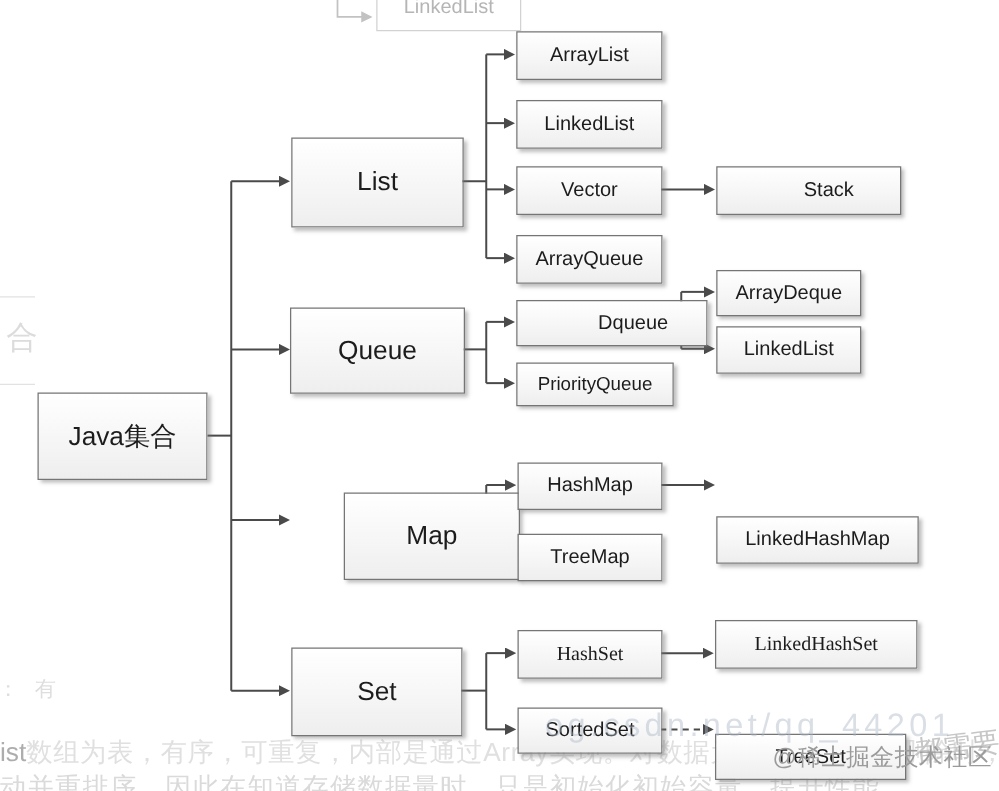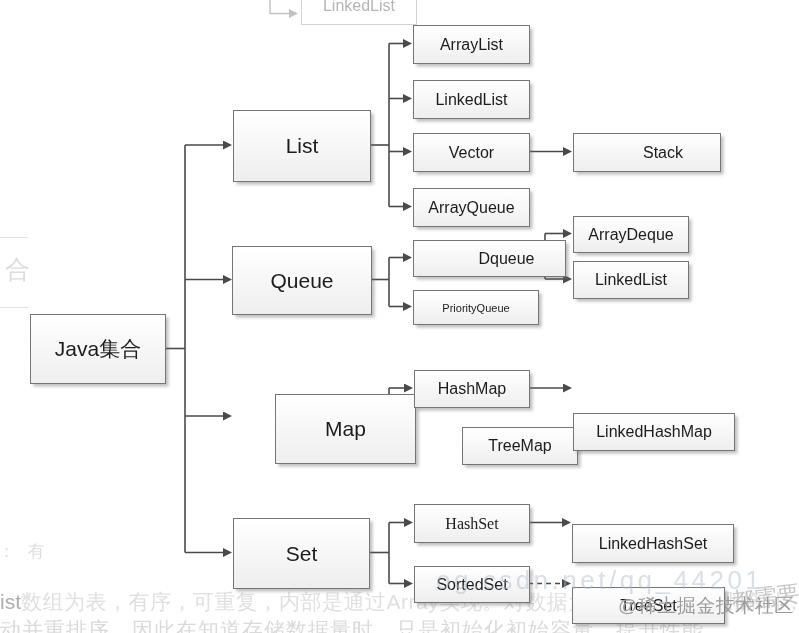--- a/index.html
+++ b/index.html
@@ -21,30 +21,30 @@
   .n-java{left:30px;top:314px;width:134px;height:68px;}
   .n-list{left:233px;top:110px;width:136px;height:70px;}
   .n-queue{left:232px;top:246px;width:138px;height:67px;}
   .n-map{left:233px;top:394px;width:139px;height:68px;margin-left:42px;}
   .n-set{left:233px;top:518px;width:135px;height:69px;}
   .n-arraylist{left:413px;top:25px;width:115px;height:37px;}
   .n-linkedlist1{left:413px;top:80px;width:115px;height:37px;}
   .n-vector{left:413px;top:133px;width:115px;height:37px;}
   .n-arrayqueue{left:413px;top:188px;width:115px;height:37px;}
   .n-dqueue{left:413px;top:240px;width:117px;height:35px;padding-left:34px;}
-  .n-priorityqueue{left:413px;top:290px;width:124px;height:33px;font-size:11px;}
+  .n-priorityqueue{left:413px;top:290px;width:124px;height:33px;font-size:15px;}
   .n-hashmap{left:414px;top:370px;width:114px;height:36px;}
-  .n-treemap{left:414px;top:427px;width:114px;height:36px;margin-left:48px;}
+  .n-treemap{left:414px;top:427px;width:114px;height:36px;}
   .n-hashset{left:414px;top:504px;width:114px;height:37px;font-family:Liberation Serif, serif;}
   .n-sortedset{left:414px;top:566px;width:114px;height:35px;}
   .n-stack{left:573px;top:133px;width:114px;height:37px;padding-left:32px;}
   .n-arraydeque{left:573px;top:216px;width:114px;height:35px;}
   .n-linkedlist2{left:573px;top:261px;width:114px;height:36px;}
   .n-linkedhashmap{left:573px;top:369px;width:160px;height:36px;margin-top:44px;}
-  .n-linkedhashset{left:572px;top:524px;width:160px;height:37px;}
+  .n-linkedhashset{left:572px;top:496px;width:160px;height:37px;font-family:Liberation Serif, serif;}
   .n-treeset{left:572px;top:587px;width:151px;height:35px;text-align:center;}
   
   .n-faded{
     left:301px;top:-13px;width:114px;height:36px;z-index:0;
     background:#ffffff;border:1.3px solid #d2d2d2;box-shadow:none;
     color:#b5b5b5;font-size:16px;
   }
   
   svg.wires{position:absolute;left:0;top:0;z-index:1;}
   

